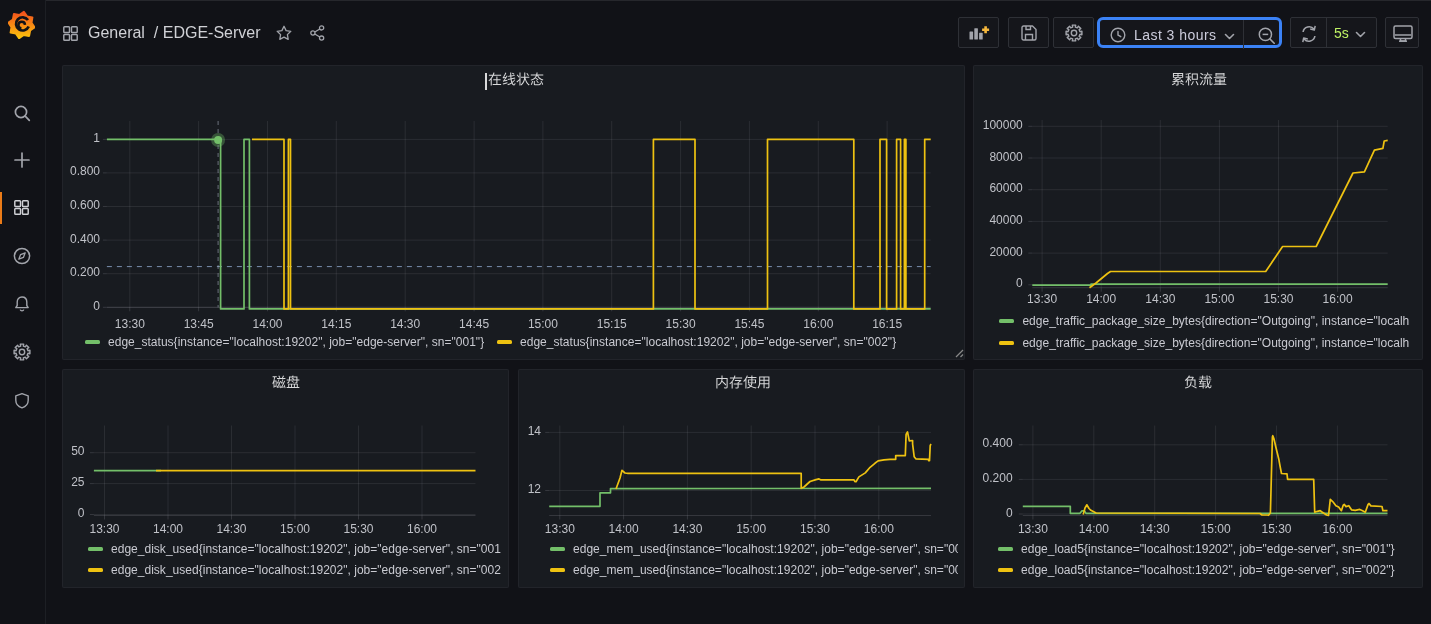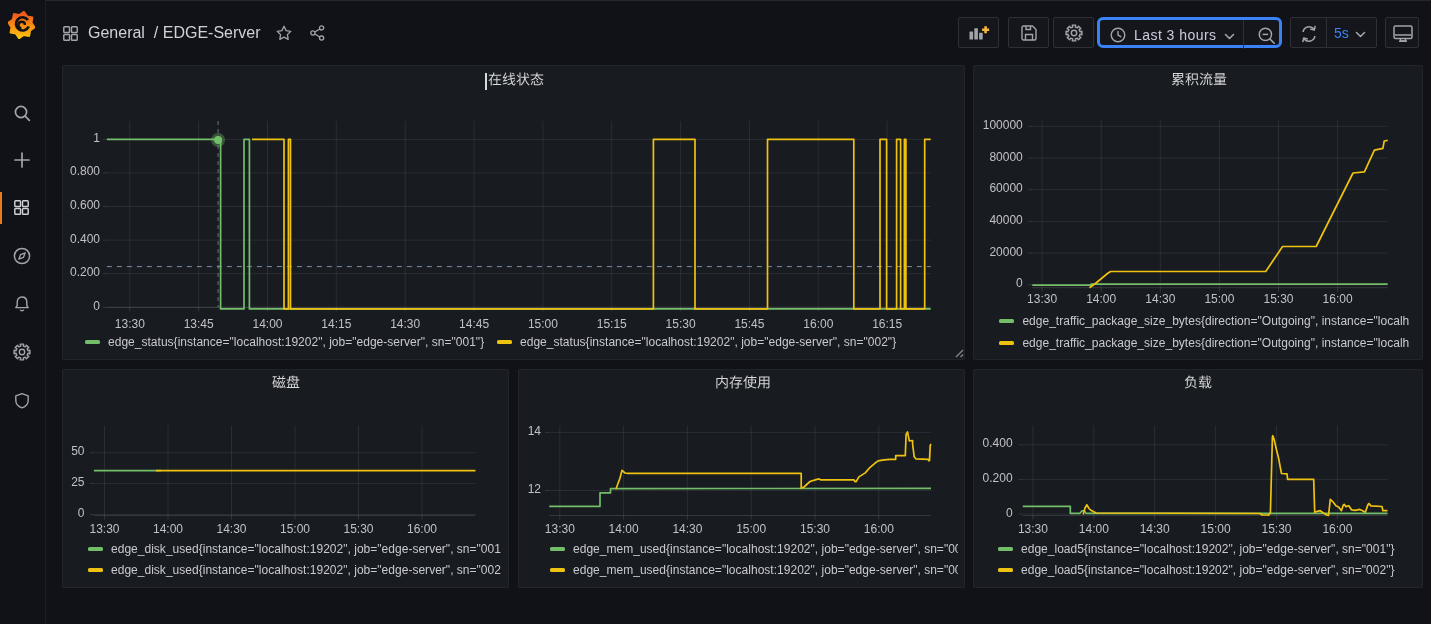--- a/index.html
+++ b/index.html
@@ -140,21 +140,21 @@
 <div style="left:1290px;top:17px;width:87px;height:31px;background:#15161b;border:1px solid #2e3036;border-radius:2px;position:absolute;box-sizing:border-box;">
     <div style="position:absolute;left:9px;top:6.5px;">
       <svg width="18" height="18" viewBox="0 0 18 18" fill="none" style="display:block">
         <path d="M3.1 7.0 A 6.1 6.1 0 0 1 13.9 4.1" stroke="#a2a4ab" stroke-width="1.6" fill="none"></path>
         <path d="M15.2 0.9 L14.3 5.0 L10.2 4.1" stroke="#a2a4ab" stroke-width="1.5" fill="none" stroke-linejoin="round"></path>
         <path d="M14.9 11.0 A 6.1 6.1 0 0 1 4.1 13.9" stroke="#a2a4ab" stroke-width="1.6" fill="none"></path>
         <path d="M2.8 17.1 L3.7 13.0 L7.8 13.9" stroke="#a2a4ab" stroke-width="1.5" fill="none" stroke-linejoin="round"></path>
       </svg>
     </div>
     <div style="position:absolute;left:35px;top:0;width:1px;height:29px;background:#2e3036;"></div>
-    <div style="position:absolute;left:43px;top:7px;font-size:14px;font-weight:500;color:#3b82f6;">5s</div>
+    <div style="position:absolute;left:43px;top:7px;font-size:14px;font-weight:500;color:#bef264;">5s</div>
     <div style="position:absolute;left:64px;top:12px;">
       <svg width="11" height="9" viewBox="0 0 11 9" fill="none" style="display:block">
         <path d="M1.5 2.5 L5.5 6.5 L9.5 2.5" stroke="#a2a4ab" stroke-width="1.6" stroke-linecap="round" stroke-linejoin="round"></path>
       </svg>
     </div>
   </div>
 <div style="left:1385px;top:17px;width:34px;height:31px;background:#15161b;border:1px solid #2e3036;border-radius:2px;position:absolute;box-sizing:border-box;">
     <div style="position:absolute;left:6.5px;top:5.5px;">
       <svg width="20" height="19" viewBox="0 0 20 19" fill="none" style="display:block">
         <rect x="1" y="2" width="18" height="12.5" rx="1.5" stroke="#a2a4ab" stroke-width="1.5"></rect>

